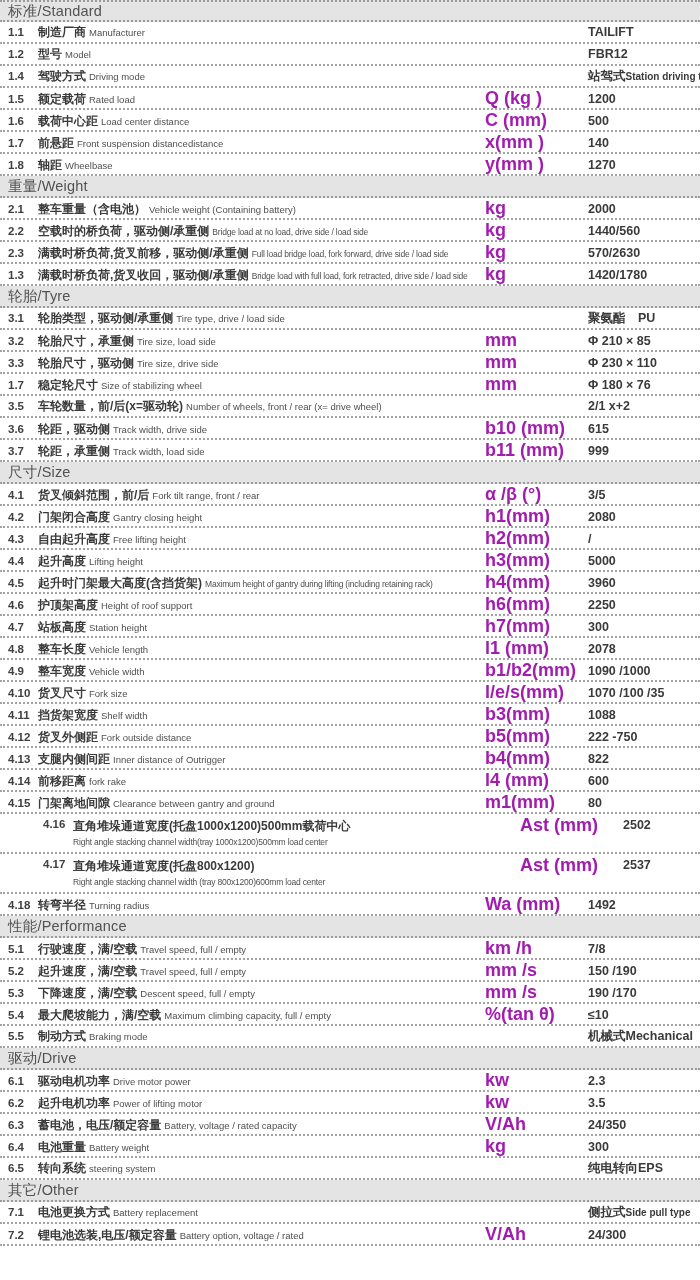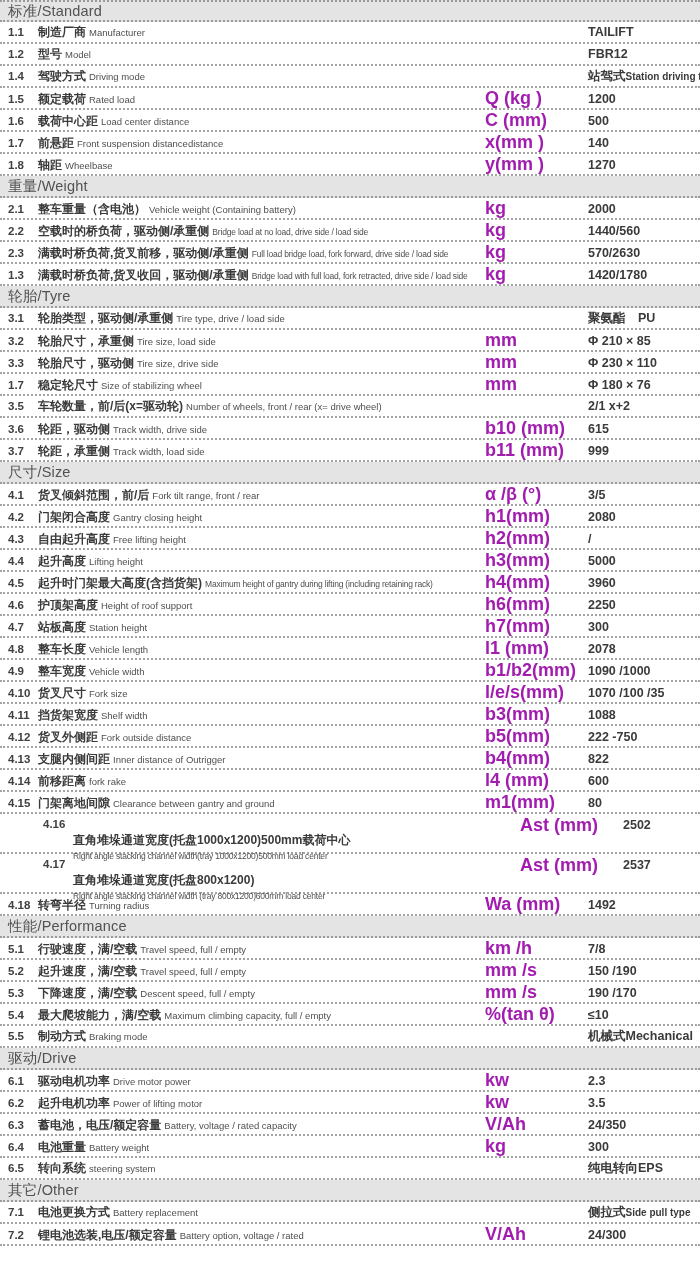--- a/index.html
+++ b/index.html
@@ -37,21 +37,21 @@
     height: 40px;
     align-items: start;
     padding-top: 4px;
     padding-left: 43px;
   }
   .num { font-size: 11.5px; font-weight: 700; color: #404040; }
   .labels { overflow: visible; line-height: 14px; }
   .zh { font-size: 12px; font-weight: 700; color: #3a3a3a; }
   .en { font-size: 9.5px; color: #4f4f4f; margin-left: 3px; }
   .row.en-small .en { font-size: 8.5px; letter-spacing: -0.2px; }
-  .row.tall .labels { display: block; margin-top: 14px; }
+  .row.tall .labels { display: block; }
   .row.tall .en { display: block; margin-left: 0; margin-top: 2px; }
   .unit { font-size: 18px; font-weight: 700; color: #a21caf; }
   .value { font-size: 12.5px; font-weight: 700; color: #3a3a3a; }
   .v2 { font-size: 10px; font-weight: 700; }
   .row.tall .unit, .row.tall .value { line-height: 14px; }
 </style>
 </head>
 <body>
 
 <div id="table-root">

